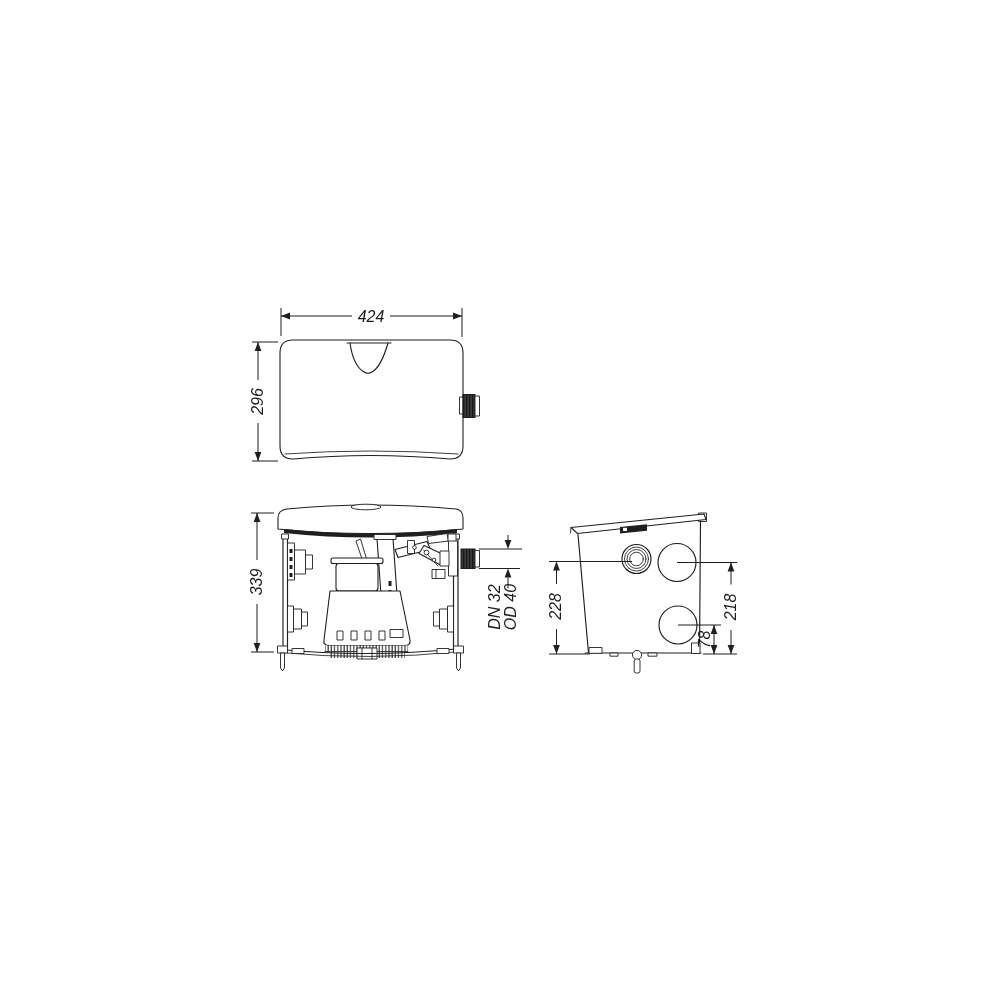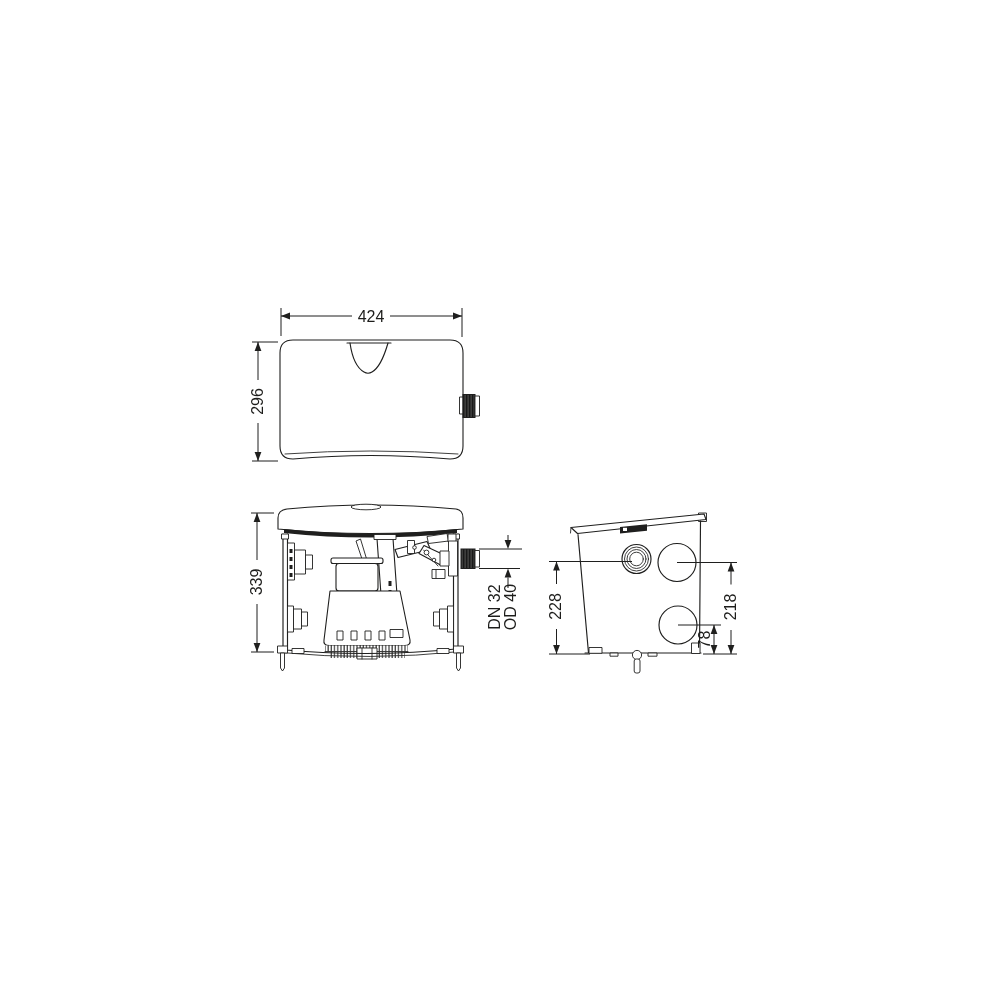--- a/index.html
+++ b/index.html
@@ -1,17 +1,17 @@
 <!DOCTYPE html>
 <html><head>
 <meta charset="utf-8">
 <style>
   html,body{margin:0;padding:0;}
   body{width:1000px;height:1000px;background:#ffffff;font-family:"Liberation Sans",sans-serif;}
-  .canvas{position:relative;width:1000px;height:782px;background:#ffffff;overflow:hidden;}
+  .canvas{position:relative;width:1000px;height:782px;background:#ffffff;overflow:hidden;font-style:italic;}
   svg{position:absolute;left:0;top:0;}
   .ln  {fill:none;stroke:#1f1f1e;stroke-width:1.15;stroke-linecap:round;stroke-linejoin:round;}
   .ln2 {fill:none;stroke:#2a2a29;stroke-width:0.9;stroke-linecap:round;stroke-linejoin:round;}
   .fillw{fill:#ffffff;stroke:#1f1f1e;stroke-width:1.1;stroke-linejoin:round;}
   .fillw2{fill:#ffffff;stroke:#1f1f1e;stroke-width:0.9;stroke-linejoin:round;}
   .dark{fill:#1f1f1e;stroke:none;}
   .dim {fill:none;stroke:#1f1f1e;stroke-width:1;stroke-linecap:butt;}
   .arr {fill:#1f1f1e;stroke:none;}
   .dimtxt{font-family:"Liberation Sans",sans-serif;font-size:16px;fill:#1d1d1b;}
 </style>

